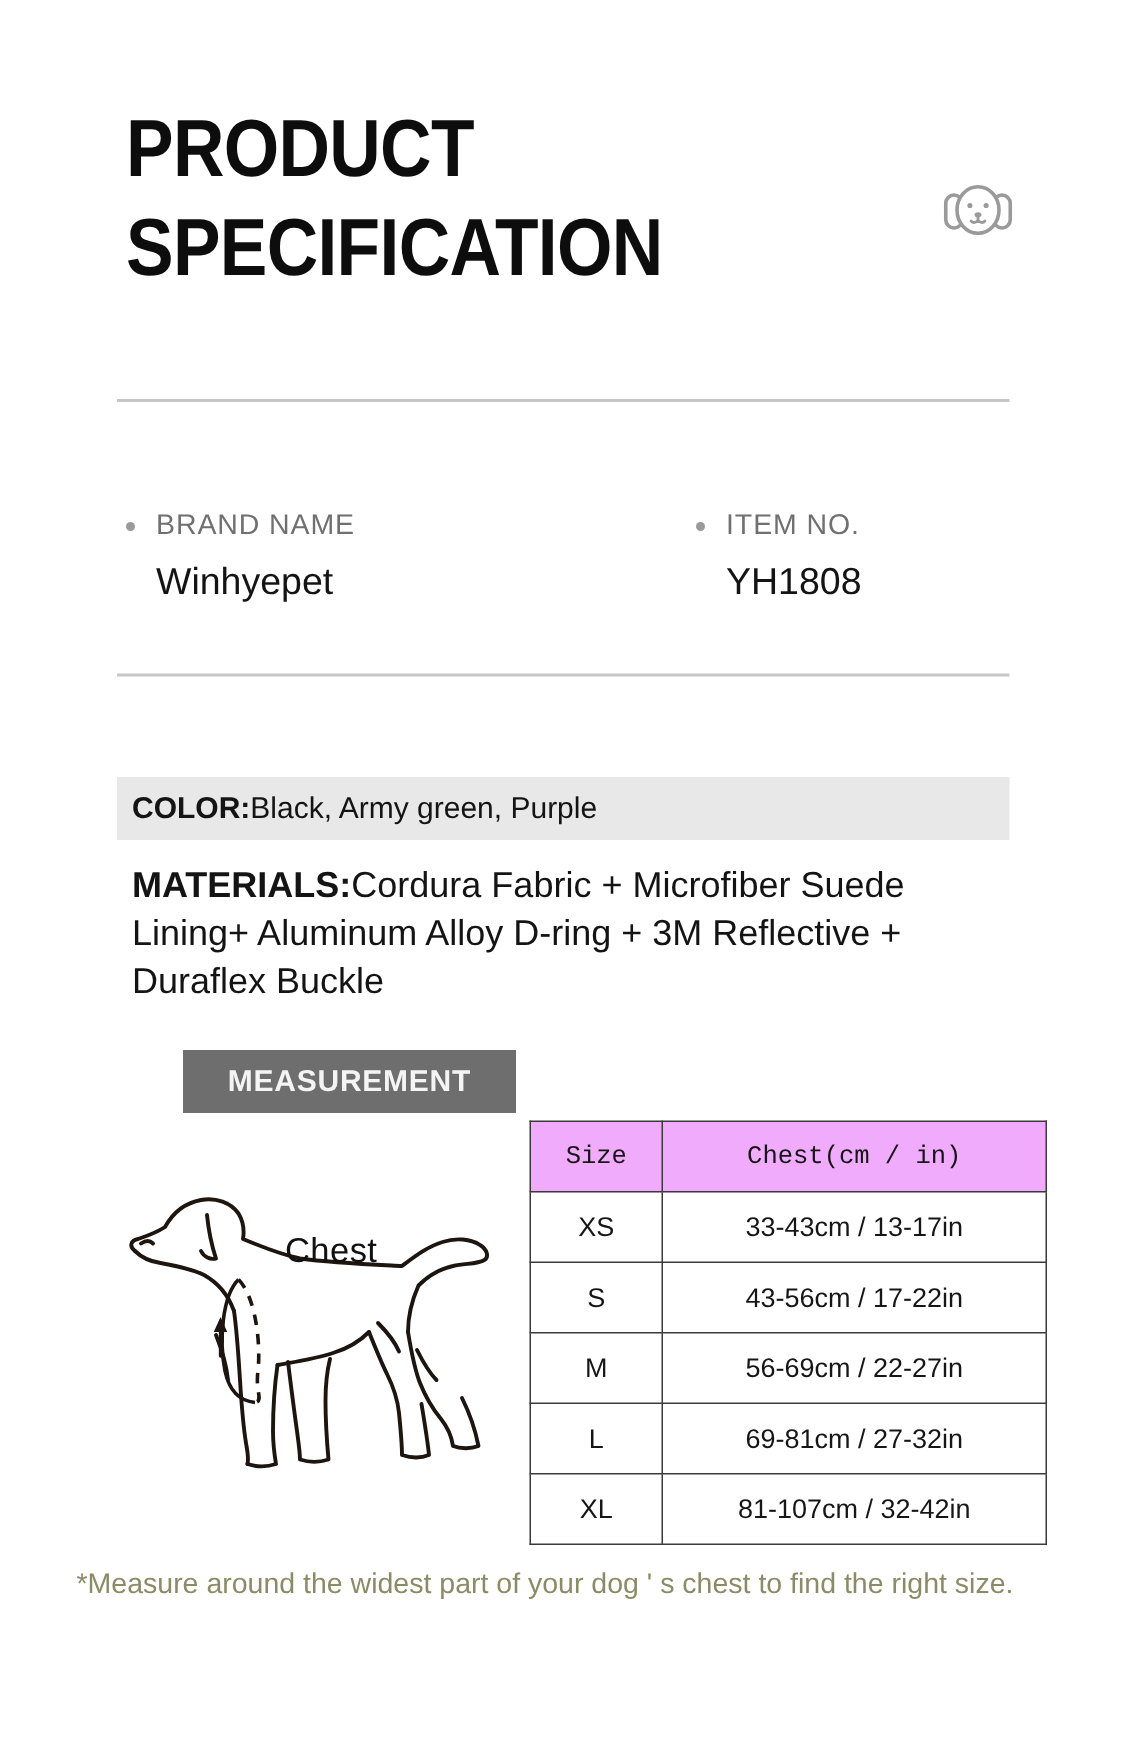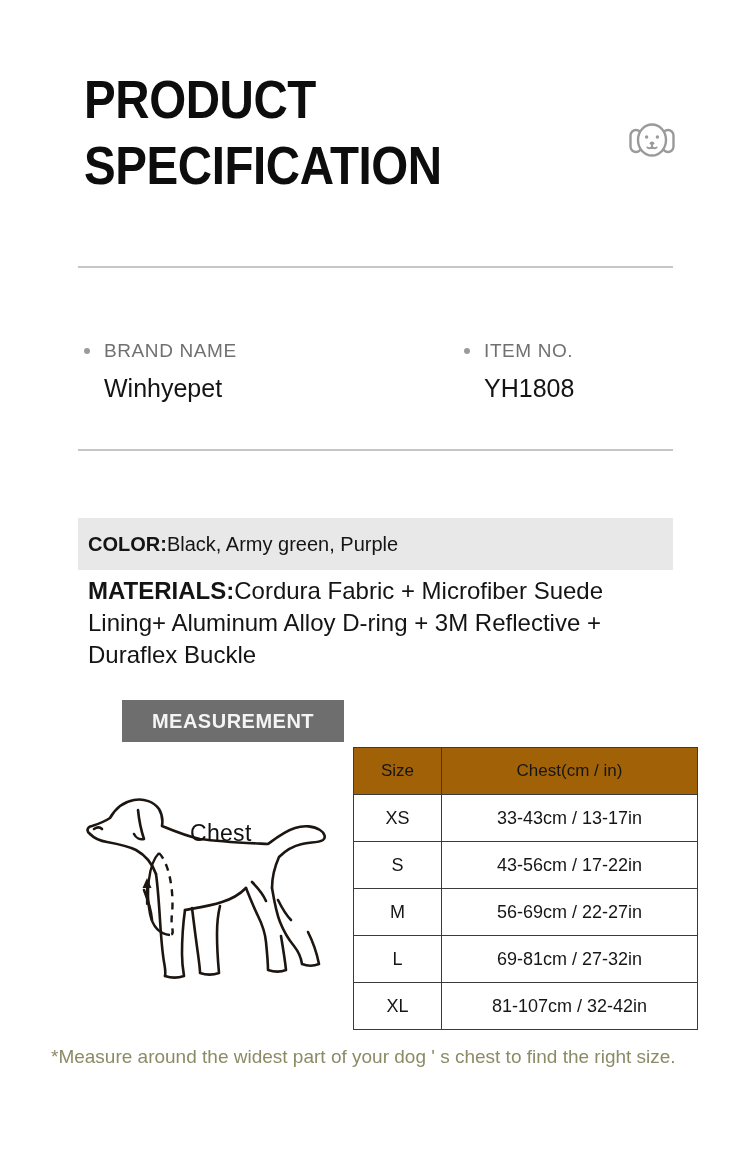--- a/index.html
+++ b/index.html
@@ -103,21 +103,21 @@
     color: #141414;
     white-space: nowrap;
   }
 
   
   .color-band {
     position: absolute;
     left: 78px;
     top: 518px;
     width: 595px;
-    height: 52px;
+    height: 42px;
     background: #e8e8e8;
     display: flex;
     align-items: center;
   }
   .color-text {
     padding-left: 10px;
     font-size: 20px;
     color: #141414;
     white-space: nowrap;
   }
@@ -186,22 +186,23 @@
   }
   .size-table td, .size-table th {
     border: 1.5px solid #3a3a3a;
     height: 44px;
     text-align: center;
     vertical-align: middle;
     font-weight: normal;
     color: #161616;
   }
   .size-table th {
-    background: #a16207;
+    background: #f0abfc;
     font-size: 17px;
+    font-family: Liberation Mono, monospace;
   }
   .size-table td {
     background: #ffffff;
     font-size: 18px;
   }
   .col-size { width: 88px; }
   .col-chest { width: 256px; }
 
   
   .footnote {

